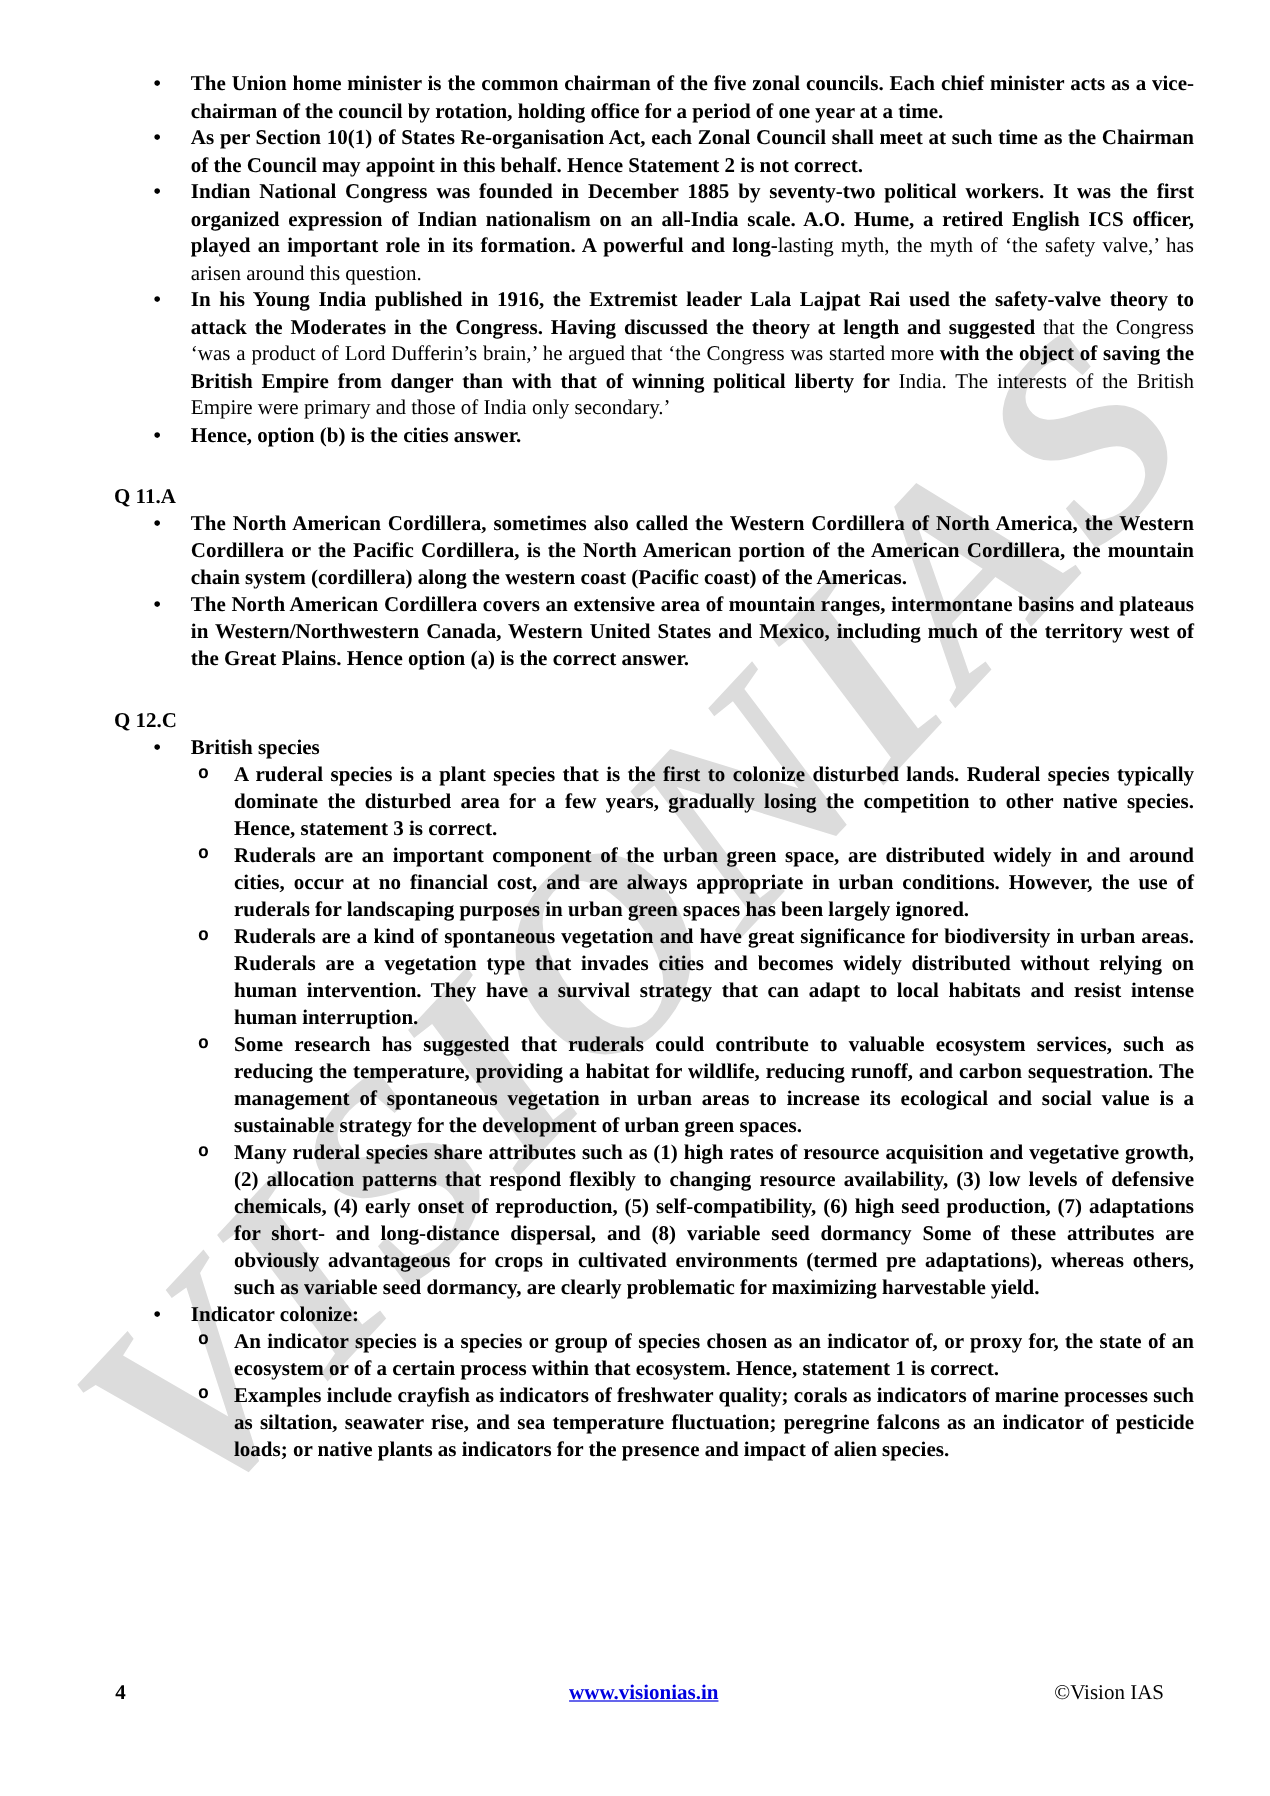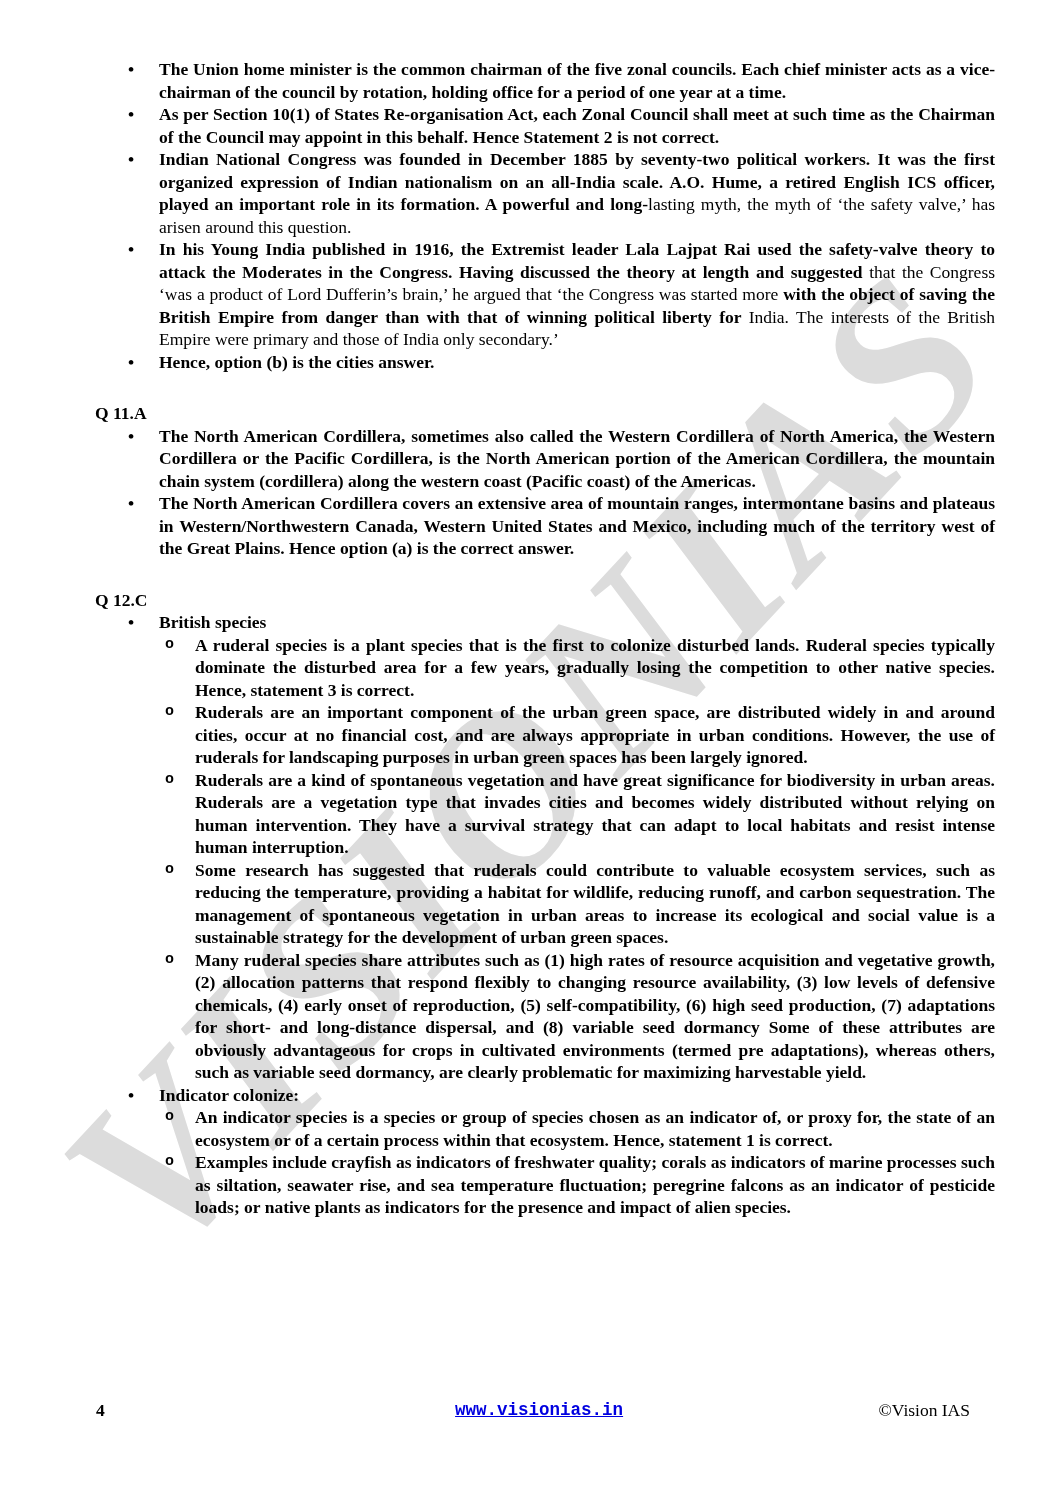--- a/index.html
+++ b/index.html
@@ -60,21 +60,20 @@
   }
   .page-number { position: absolute; left: 96px; font-weight: bold; }
   .site-link {
     position: absolute;
     left: 50%;
     transform: translateX(-44%);
     color: var(--link-color, #0000e0);
     font-weight: bold;
     text-decoration: underline;
     cursor: pointer;
-    font-family: Liberation Mono, monospace;
   }
   .copyright { position: absolute; right: 88px; }
 </style>
 </head>
 <body>
 
 <div class="page">
   <div class="watermark">VISIONIAS</div>
   <main class="content" id="content">
       <div class="li l1">

